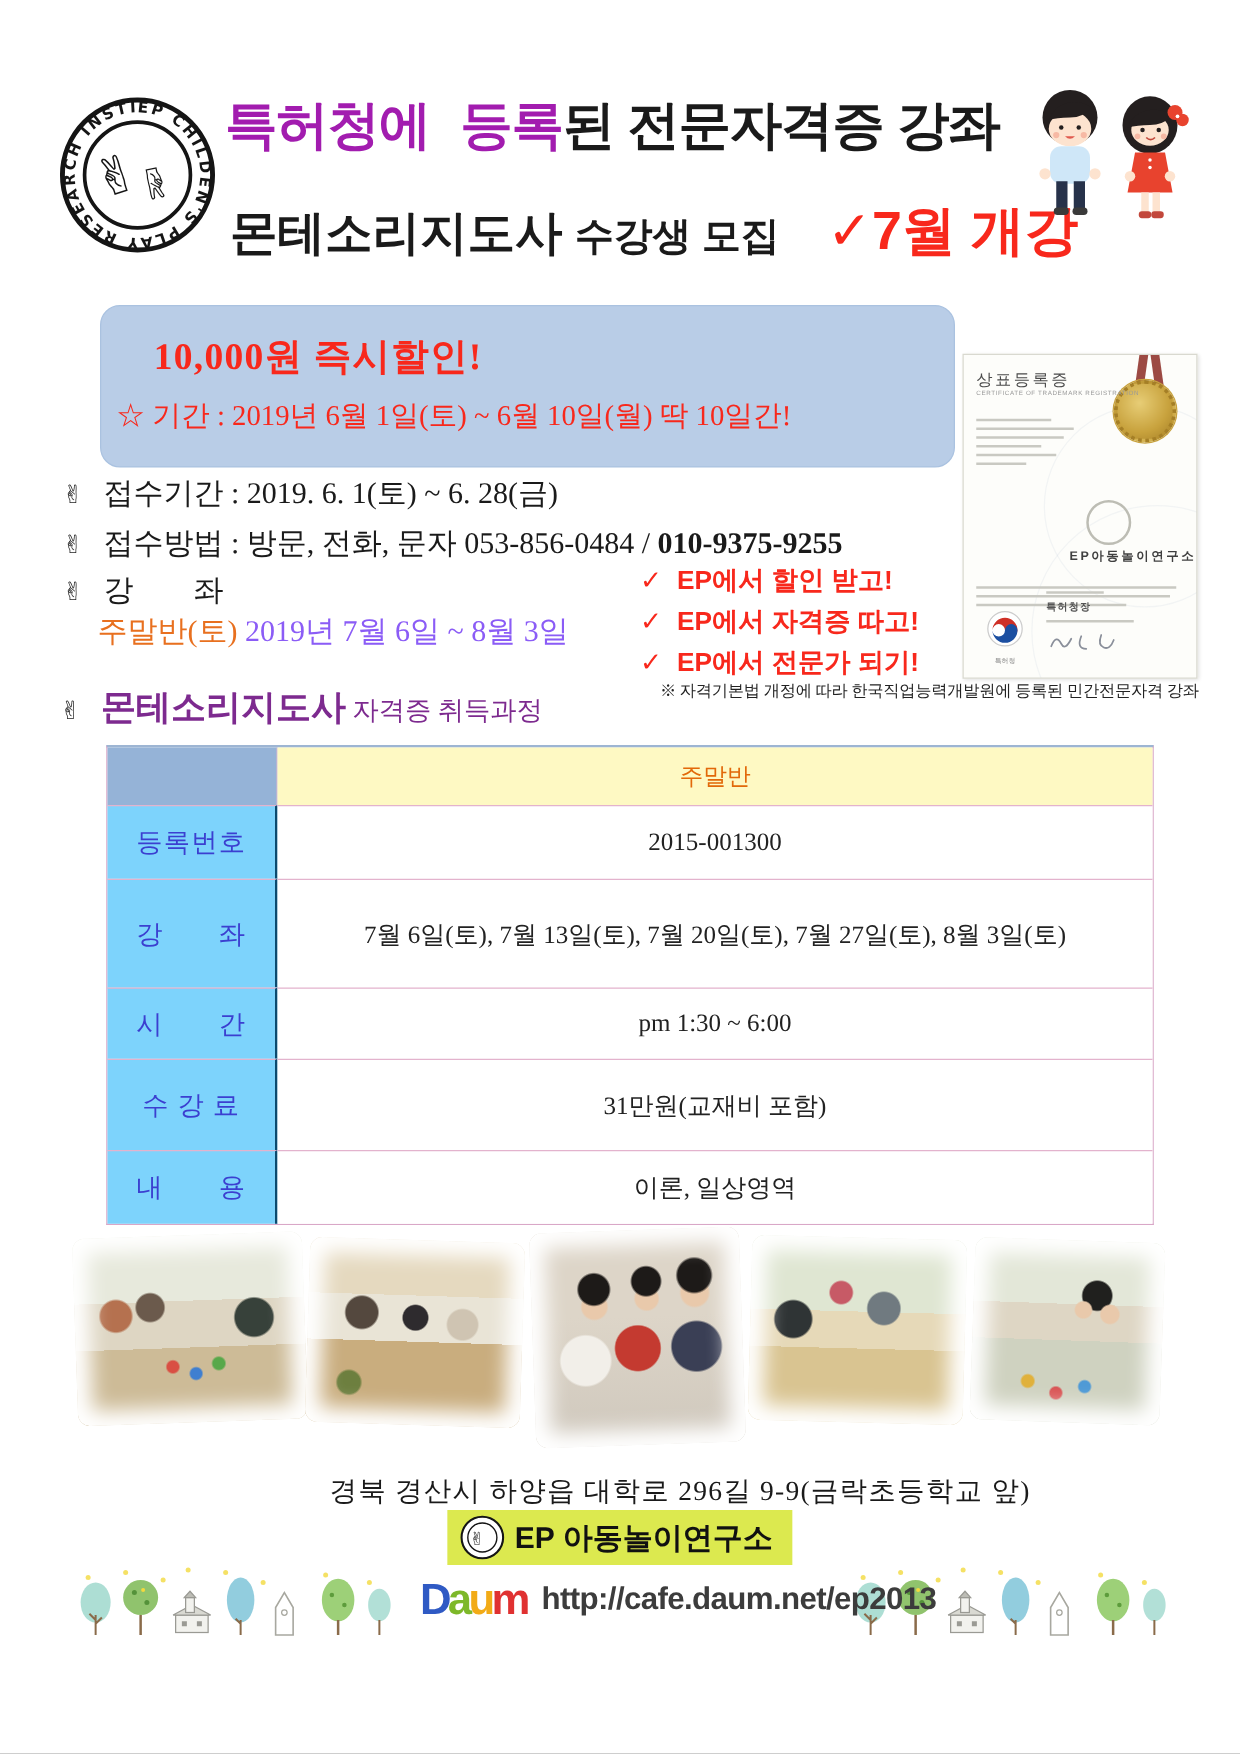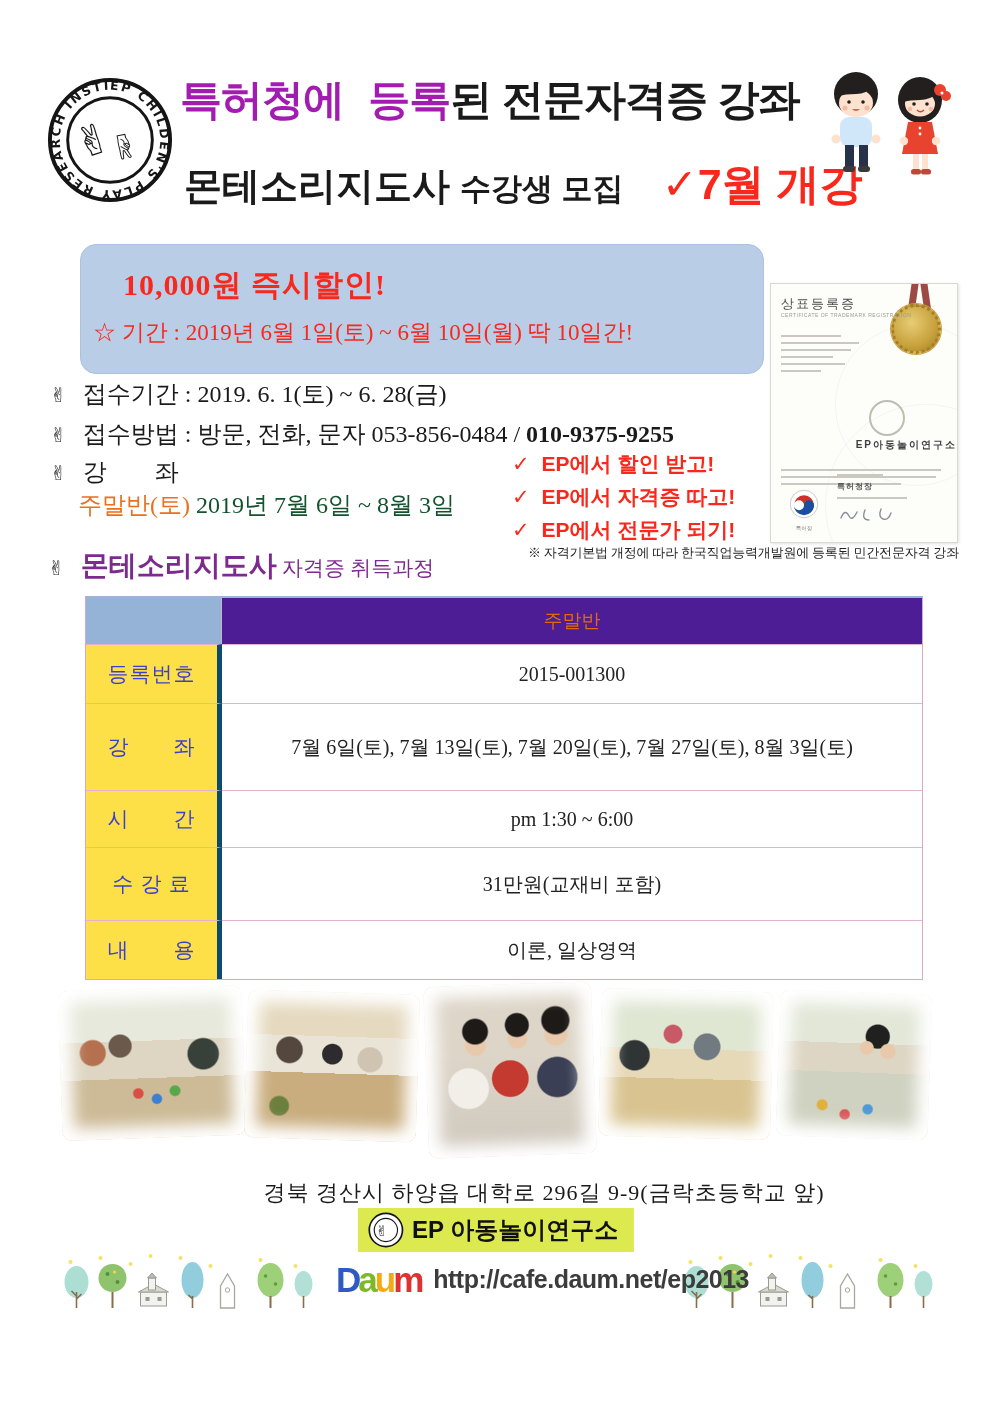--- a/index.html
+++ b/index.html
@@ -46,39 +46,39 @@
   .cert-bottom{position:absolute;left:66px;bottom:14px;width:108px;}
   .cert-commissioner{font-size:8px;font-weight:700;color:#555;letter-spacing:1px;margin-top:3px;}
 
   
   .b-line{position:absolute;left:50px;font-size:24px;white-space:nowrap;}
   .b1{top:378px;} .b2{top:418px;} .b3{top:456px;}
   .b4{position:absolute;left:78px;top:489px;font-size:24px;white-space:nowrap;}
   .hand{font-family:"DejaVu Sans",sans-serif;font-size:20px;margin-right:16px;color:#222;}
   .phone-bold{font-weight:700;}
   .class-name{color:#e8701f;}
-  .class-dates{color:#14532d;}
+  .class-dates{color:#8b5cf6;}
   .checklist{position:absolute;left:512px;top:450px;font-family:"Liberation Sans","DejaVu Sans",sans-serif;
              font-size:21px;font-weight:700;color:#f8281c;}
   .check-line{margin-bottom:5px;white-space:nowrap;}
   .check-line .ck{margin-right:12px;}
   .footnote{position:absolute;left:528px;top:544px;font-size:13px;color:#222;white-space:nowrap;letter-spacing:-.2px;}
 
   
   .section-heading{position:absolute;left:48px;top:547px;white-space:nowrap;color:#7d2a8f;}
   .sh-strong{font-size:28px;font-weight:800;}
   .sh-rest{font-size:21px;}
 
   
   .course-table{position:absolute;left:85px;top:596px;width:836px;border:1px solid #d9a7c7;border-top:2px solid #9db5d3;}
   .t-row{display:grid;grid-template-columns:136px 1fr;}
   .t-row > div{display:flex;align-items:center;justify-content:center;border-top:1px solid #e3b3cd;}
-  .t-head > div{border-top:none;background:#4c1d95;height:46px;color:#e2690a;font-size:19px;}
+  .t-head > div{border-top:none;background:#fef9c3;height:46px;color:#e2690a;font-size:19px;}
   .t-head .t-label{border-right:1px solid rgba(227,179,205,.6);background:#95b3d7;}
-  .t-label{background:#fde047;color:#3b3fd0;font-size:21px;border-right:5px solid #0c4a6e;letter-spacing:1px;}
+  .t-label{background:#7dd3fc;color:#3b3fd0;font-size:21px;border-right:2px solid #0c4a6e;letter-spacing:1px;}
   .t-value{background:#fff;color:#222;font-size:20px;}
   .r1 > div{height:58px;} .r2 > div{height:86px;} .r3 > div{height:56px;}
   .r4 > div{height:72px;} .r5 > div{height:58px;}
 
   
   .photo{position:absolute;border-radius:10px;box-shadow:inset 0 0 16px 12px #fff;}
   .p1{left:60px;top:988px;width:184px;height:150px;transform:rotate(-2deg);
       background:
         radial-gradient(circle at 18% 42%, #b5714f 0 7%, transparent 8%),
         radial-gradient(circle at 33% 38%, #6b5a4c 0 7%, transparent 8%),

